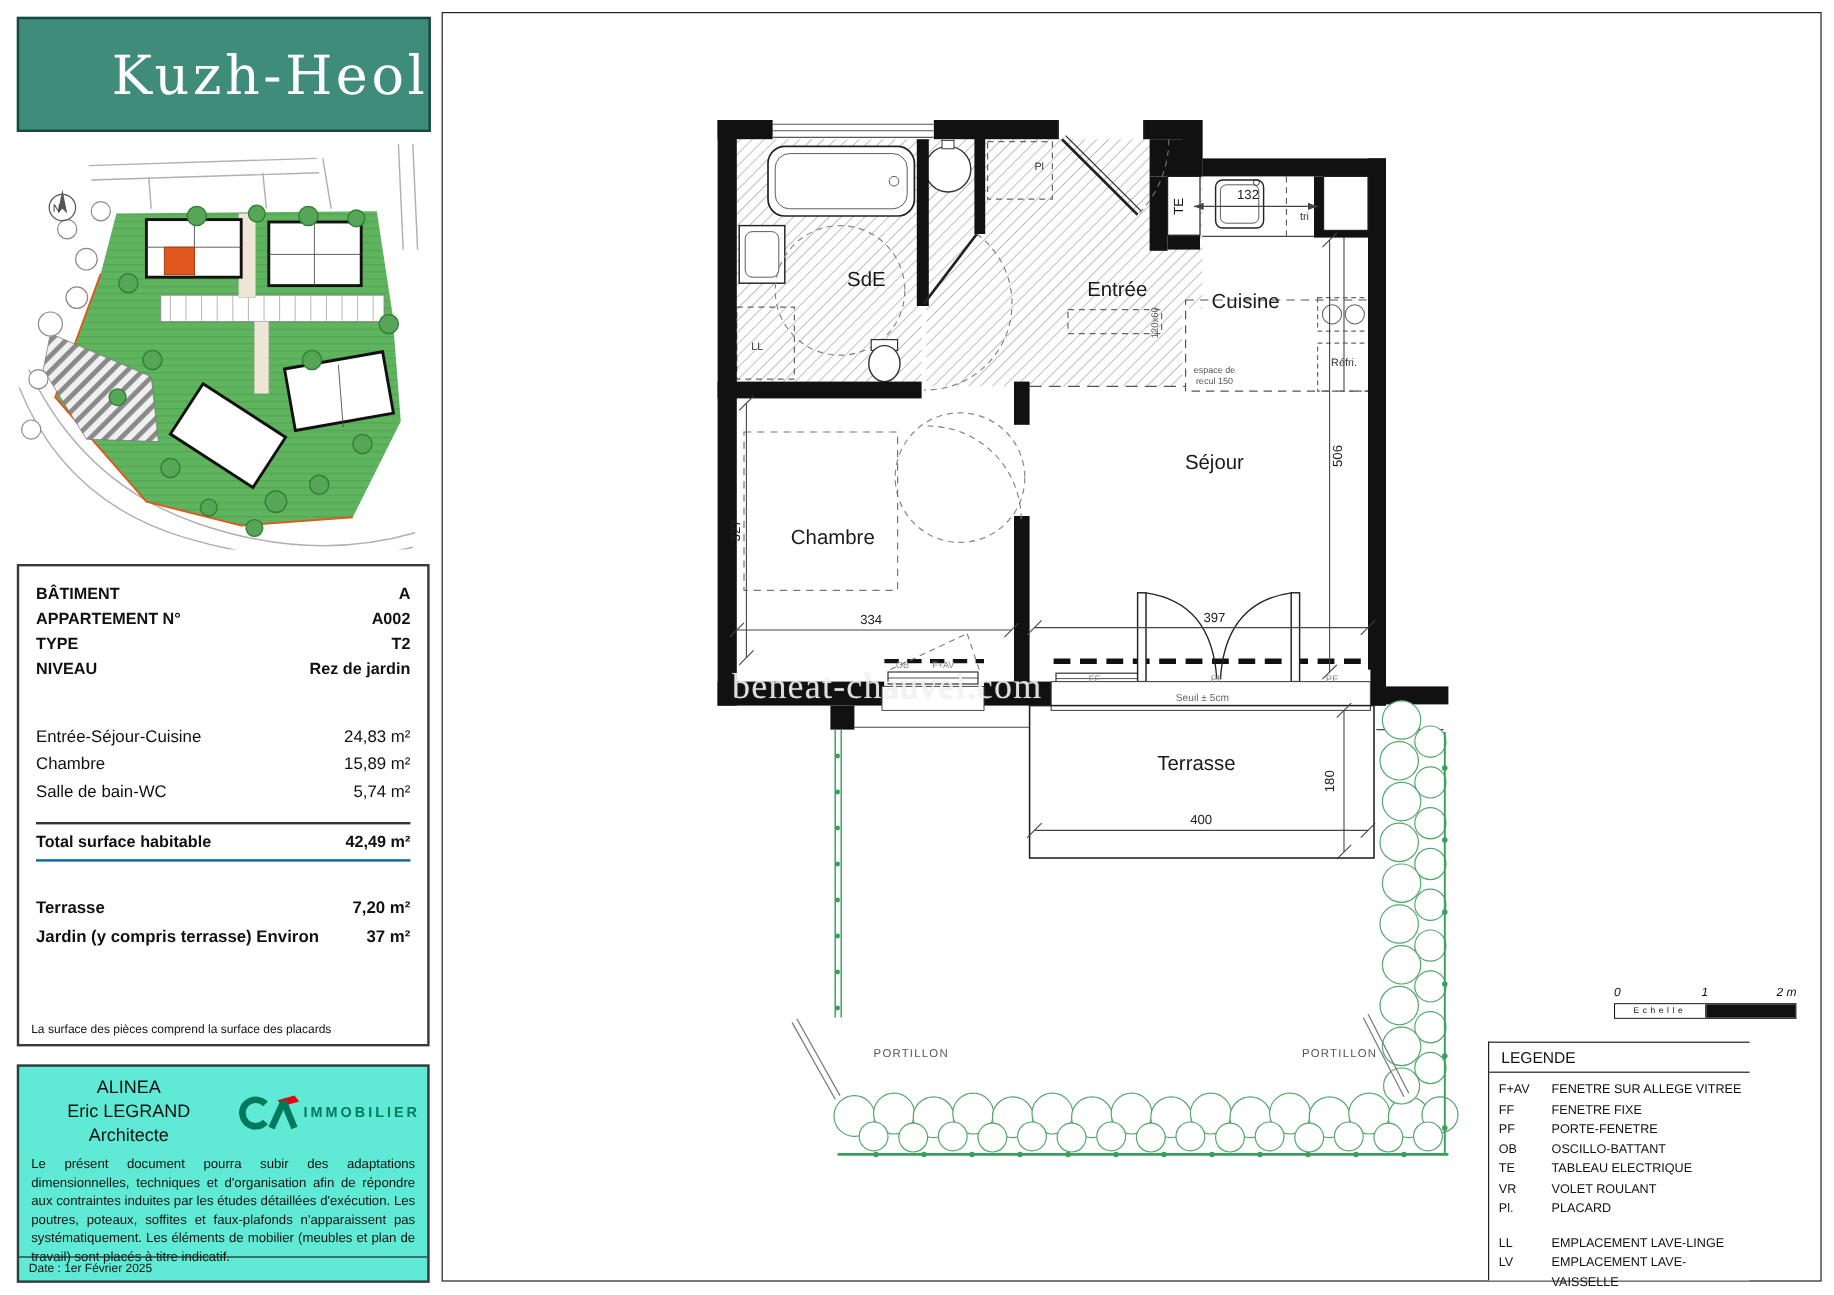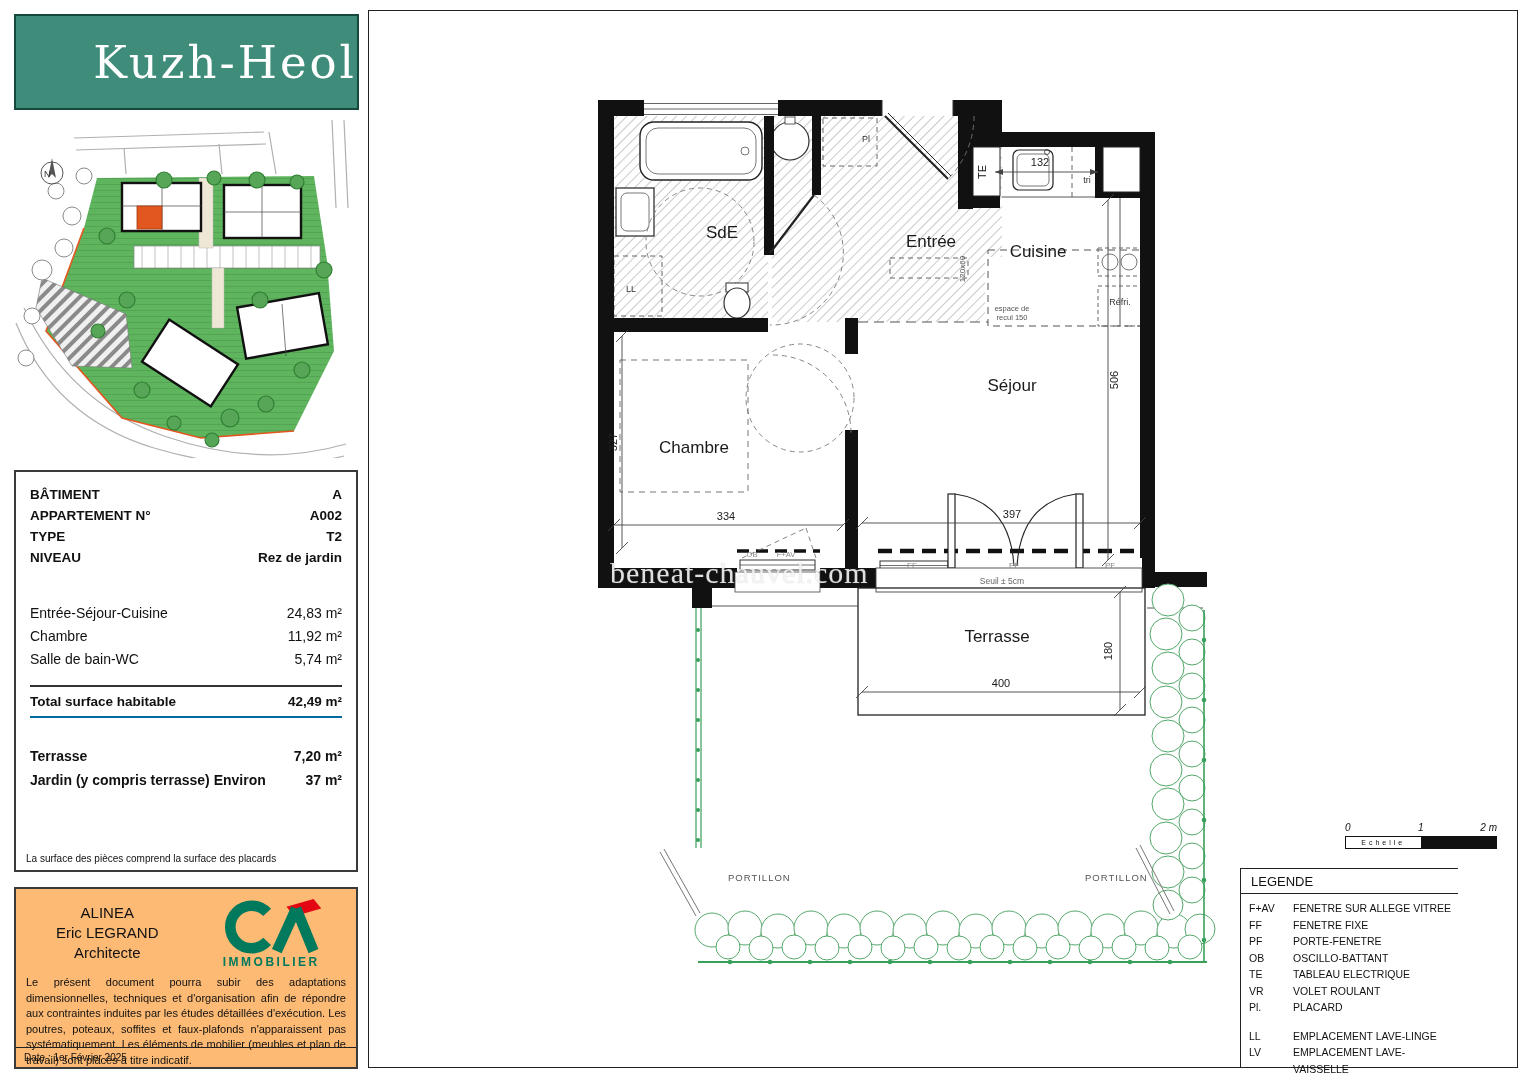--- a/index.html
+++ b/index.html
@@ -15,24 +15,24 @@
   .irow .l{font-weight:bold;}
   .irow .v{font-weight:bold;text-align:right;}
   .surf{margin-top:34px;font-size:14px;}
   .surf .irow{line-height:23px;}
   .surf .l,.surf .v{font-weight:normal;}
   .total{margin-top:14px;border-top:2px solid #333;border-bottom:2px solid #0369a1;padding:4px 0;}
   .total .irow .l,.total .irow .v{font-weight:bold;}
   .outdoor{margin-top:26px;font-size:14px;}
   .outdoor .irow{line-height:24px;}
   .note{left:10px;bottom:6px;font-size:10px;position:absolute;}
-  .arch-box{left:14px;top:887px;width:340px;height:178px;border:2px solid #3a3a3a;background:#fdba74;}
+  .arch-box{left:14px;top:887px;width:340px;height:178px;border:2px solid #3a3a3a;background:#5eead4;}
   .arch-top{display:flex;padding:8px 6px 0 6px;align-items:center;}
   .arch-names{width:52%;text-align:center;font-size:15px;line-height:20px;}
-  .arch-logo{width:48%;display:flex;flex-direction:column;align-items:center;}
+  .arch-logo{width:48%;display:flex;align-items:center;}
   .disclaimer{padding:6px 10px 0 10px;font-size:11px;text-align:justify;line-height:1.42;}
   .date-row{position:absolute;left:0;right:0;bottom:0;border-top:1.5px solid #222;padding:4px 8px;font-size:10px;}
   
   .panel{left:368px;top:10px;width:1148px;height:1056px;border:1.5px solid #222;background:#fff;}
   .watermark{left:610px;top:556px;font-size:30px;letter-spacing:1px;color:rgba(255,255,255,0.82);
     text-shadow:0 0 1px rgba(140,140,140,0.55);font-family:Liberation Serif, serif;z-index:30;}
   
   .legend{left:1240px;top:868px;width:217px;height:198px;border-left:1.2px solid #222;border-top:1.2px solid #222;background:#fff;z-index:20;}
   .legend-title{font-size:13px;padding:5px 0 4px 10px;border-bottom:1.2px solid #222;}
   .lrow{display:flex;font-size:10.5px;line-height:16.5px;padding-left:8px;}
@@ -176,21 +176,21 @@
         <span class="l">NIVEAU</span>
         <span class="v">Rez de jardin</span>
       </div>
     <div class="surf">
       <div class="irow">
           <span class="l">Entrée-Séjour-Cuisine</span>
           <span class="v">24,83 m²</span>
         </div>
       <div class="irow">
           <span class="l">Chambre</span>
-          <span class="v">11,92 m²</span>
+          <span class="v">15,89 m²</span>
         </div>
       <div class="irow">
           <span class="l">Salle de bain-WC</span>
           <span class="v">5,74 m²</span>
         </div>
     </div>
     <div class="total">
       <div class="irow">
           <span class="l">Total surface habitable</span>
           <span class="v">42,49 m²</span>

